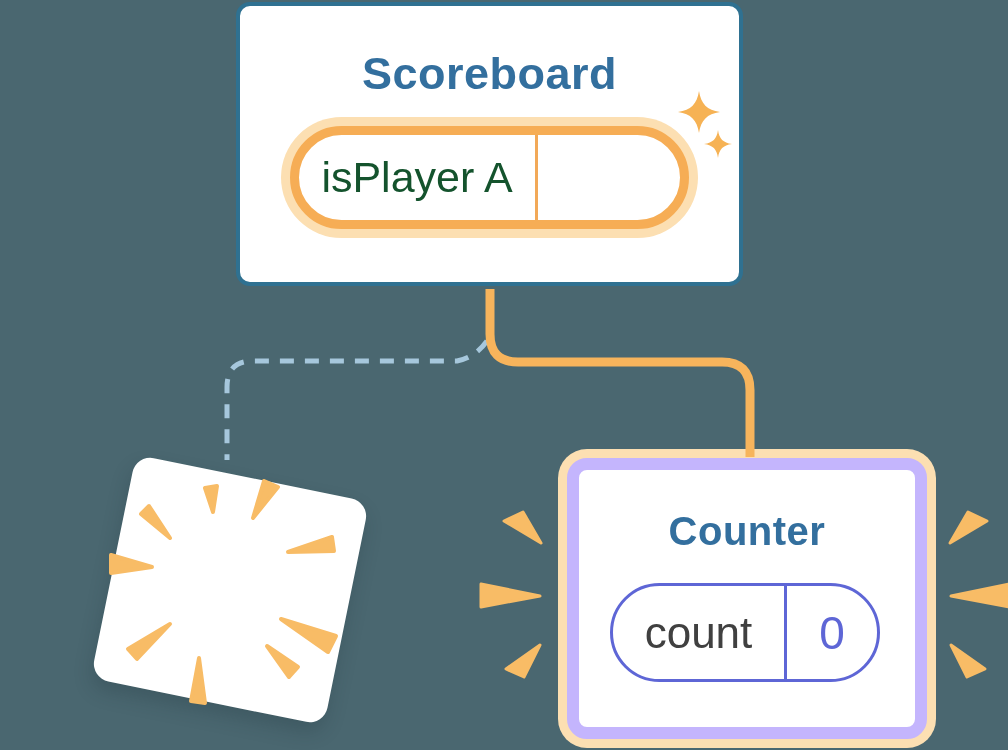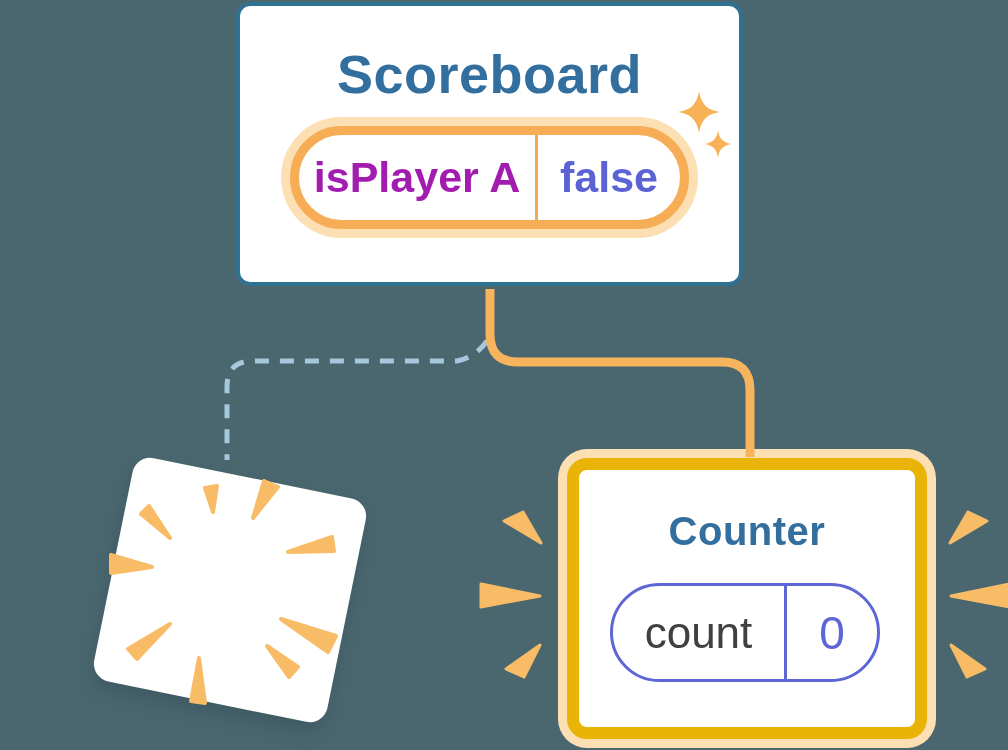--- a/index.html
+++ b/index.html
@@ -12,46 +12,46 @@
 
   
   #scoreboard{
     left:236px;top:2px;width:507px;height:284px;
     border:4px solid #2F7191;border-radius:14px;
   }
   .card-title{
     position:absolute;left:0;width:100%;text-align:center;
     font-weight:bold;color:#336F9E;letter-spacing:0.5px;
   }
-  #scoreboard .card-title{top:44px;font-size:54px;line-height:48px;}
+  #scoreboard .card-title{top:44px;font-size:45px;line-height:48px;}
 
   .state-pill{
     position:absolute;display:flex;align-items:stretch;
     background:#fff;border-radius:999px;box-sizing:border-box;
   }
   #scoreboard-pill{
     left:50px;top:120px;width:399px;height:103px;
     border:9px solid #F6AD55;
     box-shadow:0 0 0 9px #FCDFB2;
   }
   #scoreboard-pill .cell-key{
     width:236px;display:flex;align-items:center;justify-content:center;
-    font-size:43px;color:#a21caf;font-weight:bold;
+    font-size:43px;color:#14532d;
   }
   #scoreboard-pill .pill-divider{width:3px;background:#F2A958;}
   #scoreboard-pill .cell-value{
     flex:1;display:flex;align-items:center;justify-content:center;
     font-size:43px;font-weight:bold;color:#5A62D4;
   }
   .sparkles{position:absolute;left:438px;top:82px;}
 
   
   #counter{
     left:567px;top:458px;width:360px;height:281px;
-    border:12px solid #eab308;border-radius:20px;
+    border:12px solid #c4b5fd;border-radius:20px;
     box-shadow:0 0 0 9px #FCDFB2;
   }
   #counter .card-title{top:37px;font-size:40px;line-height:48px;}
   #counter-pill{
     left:31px;top:113px;width:270px;height:99px;
     border:3px solid #5E66D6;
   }
   #counter-pill .cell-key{
     width:171px;display:flex;align-items:center;justify-content:center;
     font-size:44px;color:#404040;
@@ -86,21 +86,20 @@
       <div class="pill-divider"></div>
       <div class="cell-value">0</div>
     </div>
   </div>
 
   <div id="scoreboard" class="card">
     <div class="card-title">Scoreboard</div>
     <div id="scoreboard-pill" class="state-pill">
       <div class="cell-key">isPlayer A</div>
       <div class="pill-divider"></div>
-      <div class="cell-value">false</div>
     </div>
 
     <svg class="sparkles" width="60" height="74" viewBox="0 0 60 74">
       <g fill="#F6B254">
         <path d="M21,3 C23,16 29,22 42,24 C29,26 23,32 21,45 C19,32 13,26 0,24 C13,22 19,16 21,3 Z"></path>
         <path d="M40,42 C41.3,51 45,54.7 54,56 C45,57.3 41.3,61 40,70 C38.7,61 35,57.3 26,56 C35,54.7 38.7,51 40,42 Z"></path>
       </g>
     </svg>
   </div>
 

